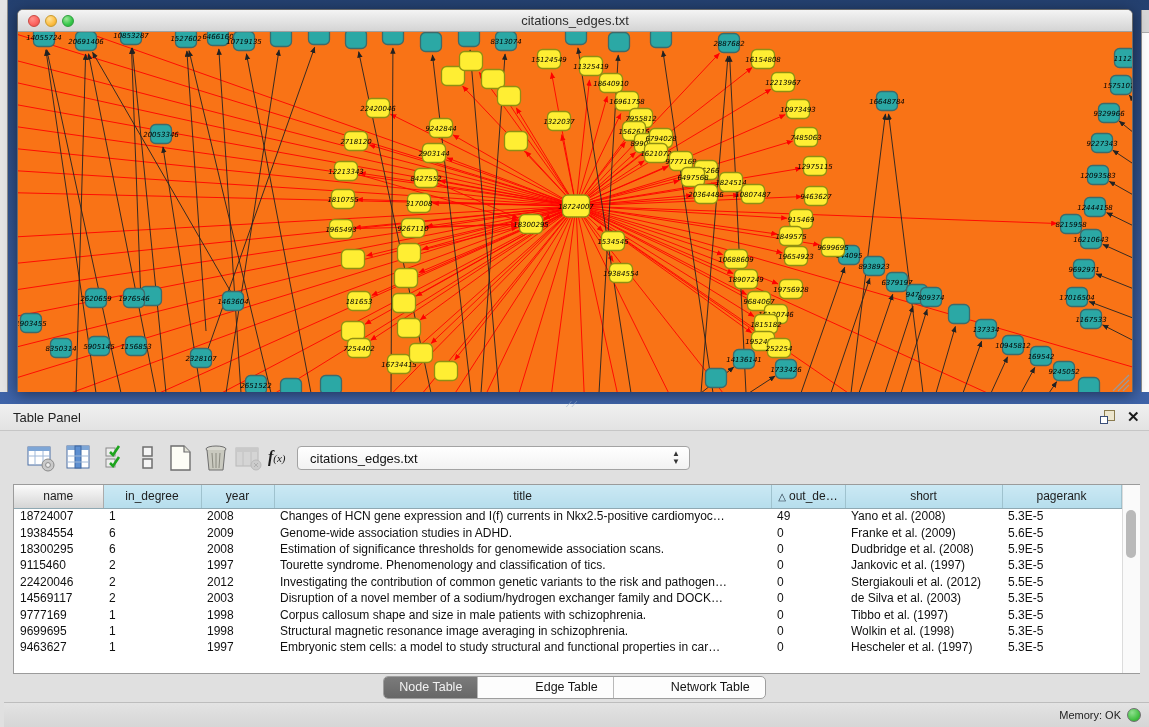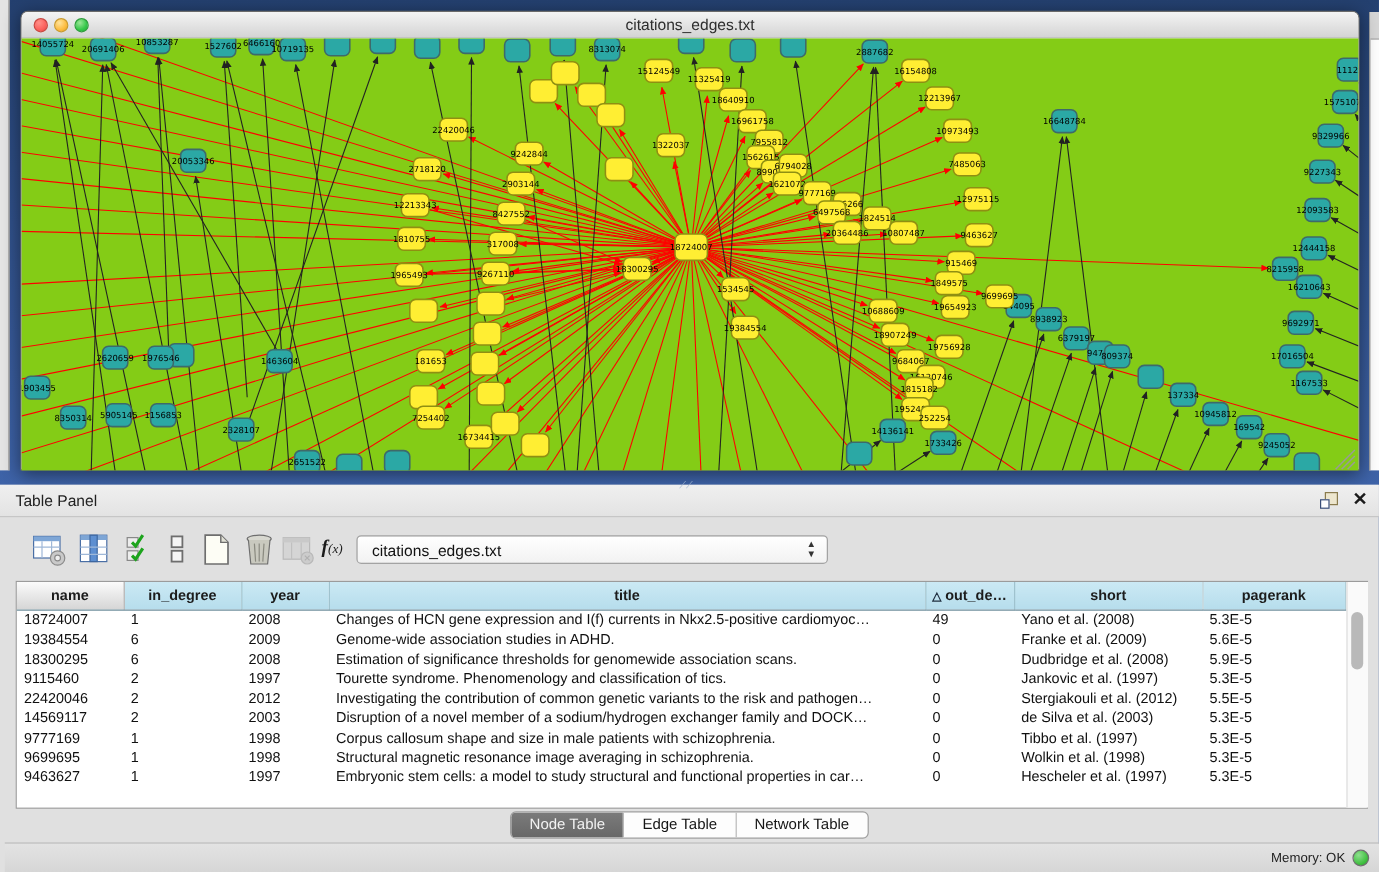--- a/index.html
+++ b/index.html
@@ -13,53 +13,53 @@
   
   #net-window{left:17px;top:9px;width:1116px;height:383px;border:1px solid #6B6B6B;
     border-radius:6px 6px 0 0;box-shadow:0 3px 14px rgba(0,0,0,.45);background:#fff;box-sizing:border-box;}
   #titlebar{left:0;top:0;width:100%;height:22px;border-radius:5px 5px 0 0;
     background:linear-gradient(#F4F4F4,#D4D4D4);border-bottom:1px solid #9F9F9F;box-sizing:border-box;}
   .tl{position:absolute;top:5px;width:12px;height:12px;border-radius:50%;box-sizing:border-box;}
   .tl.red{left:10px;background:radial-gradient(circle at 35% 30%,#FF9089,#FC615D 60%,#D94A44);border:1px solid #C94740;}
   .tl.yellow{left:27px;background:radial-gradient(circle at 35% 30%,#FFE39A,#FDBC40 60%,#DD9F2C);border:1px solid #C99B2E;}
   .tl.green{left:44px;background:radial-gradient(circle at 35% 30%,#9BE797,#34C749 60%,#2AA63C);border:1px solid #2E9E3C;}
   #win-title{position:absolute;left:0;top:3px;width:100%;text-align:center;font-size:13px;color:#2E2E2E;}
-  #canvas-wrap{left:0;top:22px;width:1114px;height:360px;background:#84cc16;overflow:hidden;}
+  #canvas-wrap{left:0;top:22px;width:1114px;height:360px;background:#f97316;overflow:hidden;font-style:italic;}
   
   #table-panel{left:0;top:404px;width:1149px;height:323px;background:#E0E0E0;}
   #panel-header{left:0;top:0;width:1149px;height:27px;background:linear-gradient(#F0F0F0,#E3E3E3);
     border-bottom:1px solid #C6C6C6;box-sizing:border-box;}
   #panel-title{position:absolute;left:13px;top:6px;font-size:13px;color:#222;}
   #float-icon{position:absolute;left:1100px;top:6px;width:15px;height:14px;}
   #float-icon .sq1{position:absolute;left:4px;top:0;width:9px;height:9px;border:1px solid #8A7B4E;background:#EDE6CE;}
   #float-icon .sq2{position:absolute;left:0;top:6px;width:6px;height:6px;border:1px solid #3A4E78;background:#fff;}
   #close-icon{position:absolute;left:1127px;top:4px;font-size:15px;font-weight:bold;color:#1A1A1A;line-height:17px;}
   #splitter-grip{position:absolute;left:566px;top:-3px;width:14px;height:7px;color:#9FB3CD;font-size:8px;line-height:7px;}
   
   #toolbar{left:12px;top:27px;width:1149px;height:53px;}
   .tool{position:absolute;top:13px;width:30px;height:30px;}
   #combo{position:absolute;left:285px;top:15px;width:393px;height:24px;background:linear-gradient(#FFFFFF,#F2F2F2);
     border:1px solid #A3A3A3;border-radius:4px;box-sizing:border-box;}
   #combo .val{position:absolute;left:12px;top:4px;font-size:13px;color:#111;}
   #combo .arrows{position:absolute;right:9px;top:3px;font-size:8px;color:#333;line-height:8px;text-align:center;}
   
   #tablebox{left:13px;top:80px;width:1127px;height:190px;background:#fff;border:1px solid #9B9B9B;box-sizing:border-box;}
   table{border-collapse:collapse;table-layout:fixed;width:1107px;font-size:12px;}
-  th{height:23px;font-weight:bold;font-size:12px;color:#1C1C1C;text-align:center;
+  th{height:23px;font-weight:normal;font-size:12px;color:#1C1C1C;text-align:center;
     background:linear-gradient(#CBE9F4,#B6DDEC);border-right:1px solid #9FC2CE;border-bottom:1px solid #8FA8B2;
     overflow:hidden;white-space:nowrap;padding:0 4px;box-sizing:border-box;}
   th.gray{background:linear-gradient(#FBFBFB,#D5D5D5);border-right:1px solid #ABABAB;}
   th.left{text-align:center;}
   td{height:16.4px;padding:0 6px;color:#101010;overflow:hidden;white-space:nowrap;box-sizing:border-box;}
   .sort-glyph{font-size:10px;margin-right:3px;color:#203040;}
   #vscroll{position:absolute;left:1108px;top:0;width:17px;height:188px;background:#FAFAFA;border-left:1px solid #DCDCDC;}
   #vscroll .thumb{position:absolute;left:3px;top:25px;width:10px;height:48px;background:#B9B9B9;border-radius:6px;}
   
   #tabbar{left:0;top:270px;width:1149px;height:28px;display:flex;justify-content:center;}
-  #seg{margin-top:2px;height:21px;display:flex;border:1px solid #9E9E9E;border-radius:5px;overflow:hidden;background:#FDFDFD;}
+  #seg{margin-top:2px;height:21px;display:flex;border:1px solid #9E9E9E;border-radius:5px;overflow:hidden;background:#FDFDFD;gap:42px;}
   .seg-btn{padding:0 15px;font-size:12.5px;line-height:21px;color:#151515;border-right:1px solid #B9B9B9;cursor:default;}
   .seg-btn:last-child{border-right:none;text-align:right;}
   .seg-btn.sel{background:linear-gradient(#7B7B7B,#676767);color:#F2F2F2;}
   
   #statusbar{left:4px;top:298px;width:1149px;height:25px;background:linear-gradient(#E3E3E3,#D6D6D6);border-top:1px solid #BDBDBD;box-sizing:border-box;}
   #memory{position:absolute;right:32px;top:6px;font-size:11px;color:#222;}
   #mem-dot{position:absolute;right:12px;top:5px;width:14px;height:14px;border-radius:50%;
     background:radial-gradient(circle at 35% 30%,#8FE08F,#3FBF3F 65%,#2E9E2E);border:1px solid #6F6F6F;box-sizing:border-box;}
   svg text{font-family:"DejaVu Sans",sans-serif;}
 </style>

